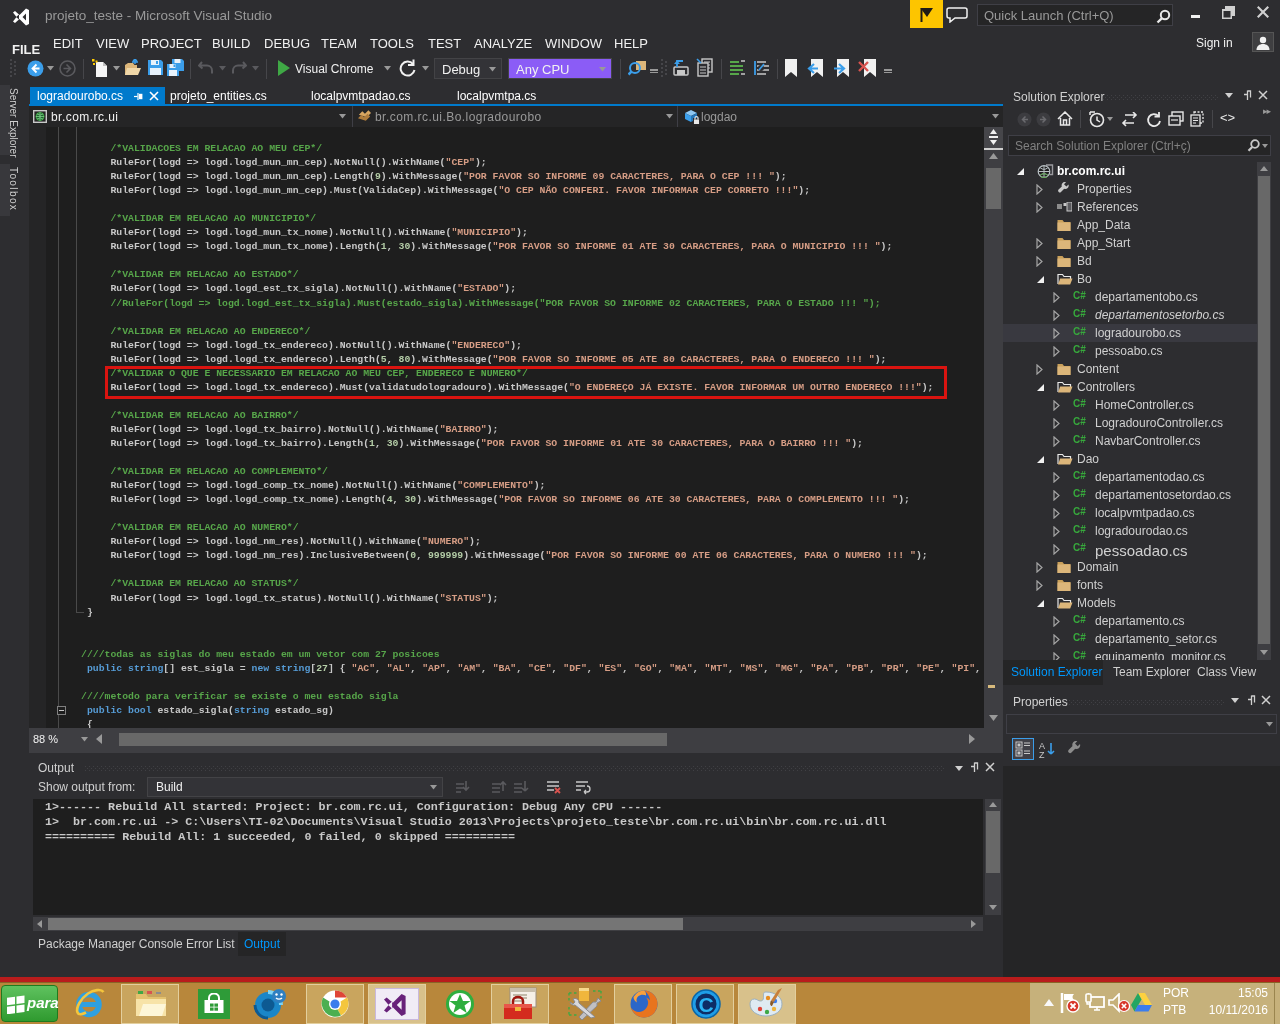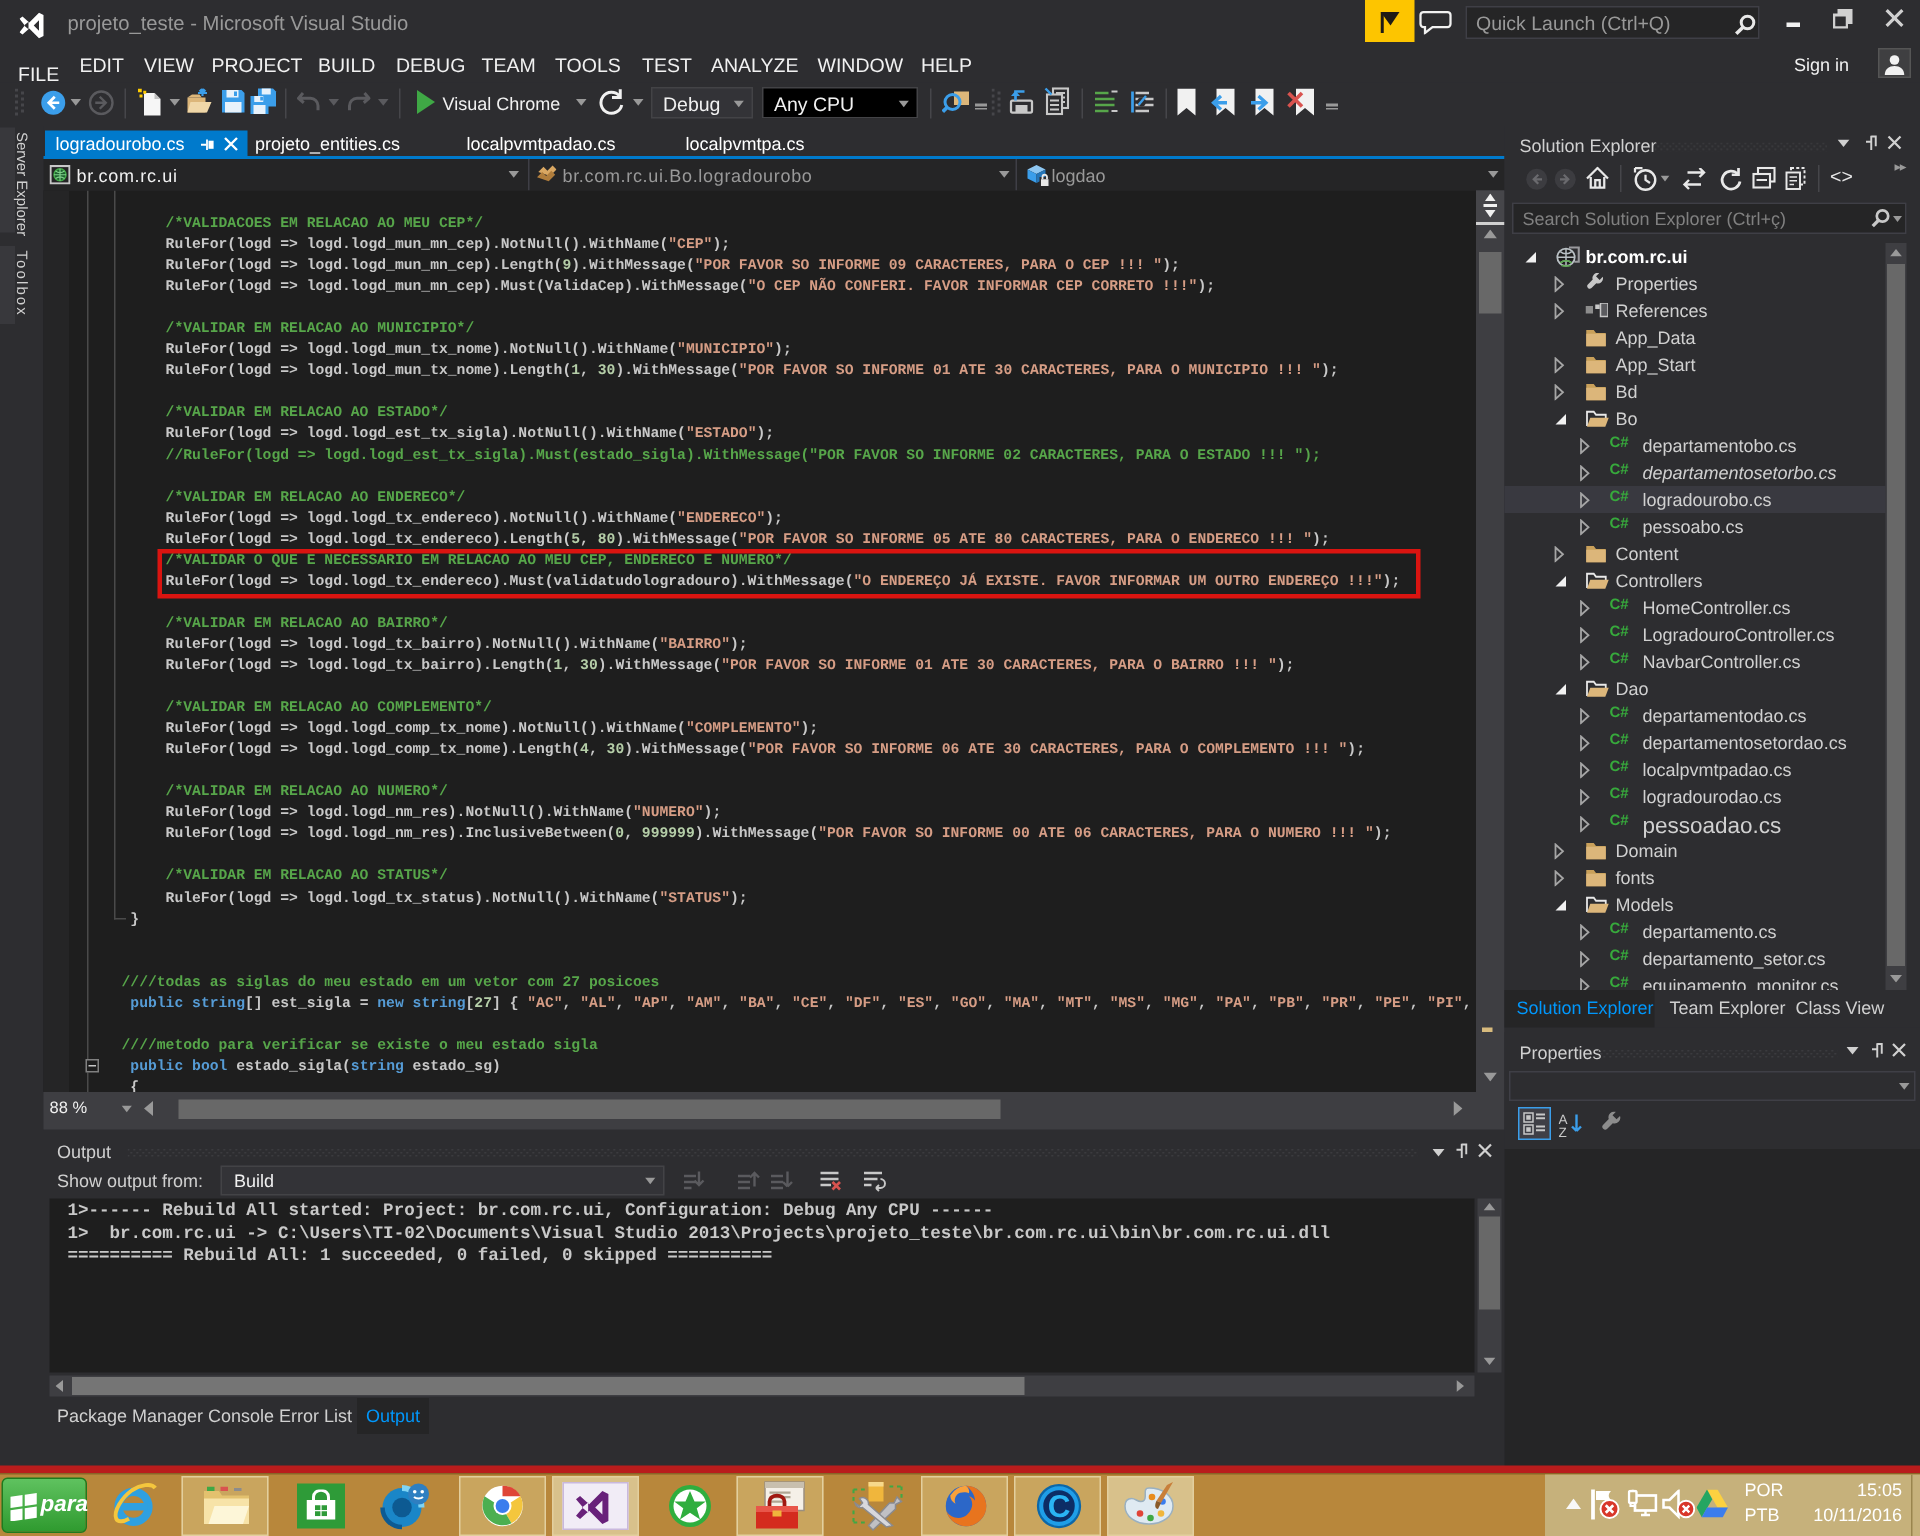--- a/index.html
+++ b/index.html
@@ -41,21 +41,21 @@
     <div class="abs" style="left:1191px;top:15px;width:9px;height:3px;background:#f1f1f1;"></div>
     <svg class="abs" style="left:1221px;top:5px;" width="15" height="15" viewBox="0 0 15 15">
       <path d="M4 1 h10 v10 h-3 v-7 h-7 Z M1 4 h10 v10 h-10 Z M2.5 6 v6.5 h7 V6 Z" fill="#d0d0d0"></path>
     </svg>
     <svg class="abs" style="left:1256px;top:5px;" width="14" height="14" viewBox="0 0 14 14">
       <path d="M1 2.5 L2.5 1 L7 5.5 L11.5 1 L13 2.5 L8.5 7 L13 11.5 L11.5 13 L7 8.5 L2.5 13 L1 11.5 L5.5 7 Z" fill="#d0d0d0"></path>
     </svg>
   </div>
 
   <div class="abs" id="menubar" style="left:0;top:30px;width:1280px;height:25px;background:#2d2d30;color:#f1f1f1;font-size:13px;">
-    <span class="abs" style="left:12px;top:12px;">FILE</span>
+    <span class="abs" style="left:12px;top:12px;font-weight:bold;">FILE</span>
     <span class="abs" style="left:53px;top:6px;">EDIT</span>
     <span class="abs" style="left:96px;top:6px;">VIEW</span>
     <span class="abs" style="left:141px;top:6px;">PROJECT</span>
     <span class="abs" style="left:212px;top:6px;">BUILD</span>
     <span class="abs" style="left:264px;top:6px;">DEBUG</span>
     <span class="abs" style="left:321px;top:6px;">TEAM</span>
     <span class="abs" style="left:370px;top:6px;">TOOLS</span>
     <span class="abs" style="left:428px;top:6px;">TEST</span>
     <span class="abs" style="left:474px;top:6px;">ANALYZE</span>
     <span class="abs" style="left:545px;top:6px;">WINDOW</span>
@@ -169,21 +169,21 @@
         <path d="M0 0 h7 l-3.5 4.5 Z" fill="#999"></path>
       </svg>
     
     <div class="abs" style="left:434px;top:3px;width:68px;height:21px;border:1px solid #434346;background:#333337;">
       <span class="abs" style="left:7px;top:3px;font-size:13px;color:#f1f1f1;">Debug</span>
       <svg class="abs" style="left:54px;top:8px;" width="8" height="6" viewBox="0 0 8 6">
           <path d="M0 0 h7 l-3.5 4.5 Z" fill="#999"></path>
         </svg>
     </div>
     
-    <div class="abs" style="left:508px;top:3px;width:104px;height:21px;border:1px solid #434346;background:#000000;">
+    <div class="abs" style="left:508px;top:3px;width:104px;height:21px;border:1px solid #434346;background:#8b5cf6;">
       <span class="abs" style="left:7px;top:3px;font-size:13px;color:#f1f1f1;">Any CPU</span>
       <svg class="abs" style="left:90px;top:8px;" width="8" height="6" viewBox="0 0 8 6">
           <path d="M0 0 h7 l-3.5 4.5 Z" fill="#999"></path>
         </svg>
     </div>
     <div class="abs" style="left:620px;top:4px;width:1px;height:20px;background:#46464a;"></div>
     
     <svg class="abs" style="left:628px;top:4px;" width="19" height="18" viewBox="0 0 19 18">
       <rect x="8" y="2" width="10" height="9" fill="#dcb67a"></rect>
       <circle cx="7" cy="9" r="5" fill="none" stroke="#3b9eea" stroke-width="2"></circle>

